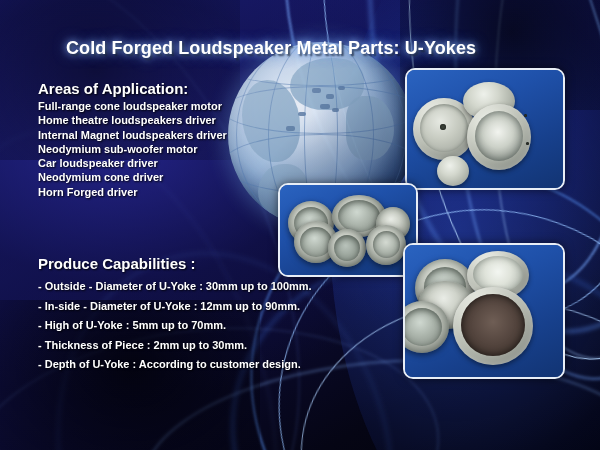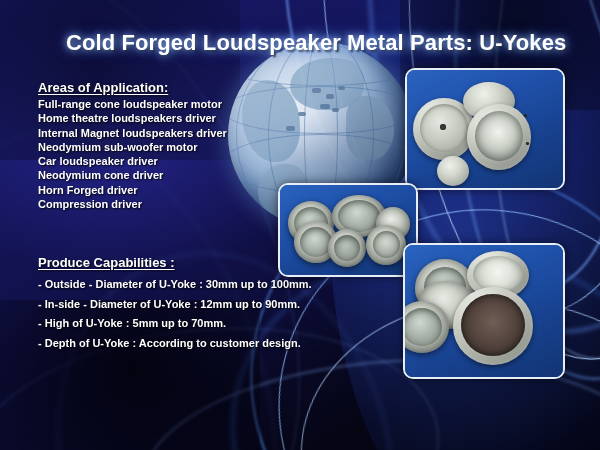--- a/index.html
+++ b/index.html
@@ -45,31 +45,31 @@
     opacity:0.85;
   }
   .globe .speck { position:absolute; background:#5f7fa6; border-radius:2px; opacity:.85;}
   .globe-shade {
     position:absolute; inset:0; border-radius:50%;
     background:linear-gradient(135deg, rgba(255,255,255,0.28) 0%, rgba(255,255,255,0) 42%, rgba(6,14,40,0.55) 100%);
   }
 
   
   .title {
-    position:absolute; left:30px; top:30px; width:540px;
-    font-size:22px; font-weight:bold; letter-spacing:0.1px;
+    position:absolute; left:30px; top:38px; width:540px;
+    font-size:18px; font-weight:bold; letter-spacing:0.1px;
     color:#ffffff; white-space:nowrap;
     text-shadow:0 0 7px rgba(150,190,255,.95), 0 0 14px rgba(90,140,240,.8), 2px 2px 2px rgba(0,0,0,.85);
     padding-left:36px;
   }
 
   
   .block { position:absolute; color:#ffffff; }
   .block .head {
-    font-size:13px; font-weight:bold; text-decoration:underline;
+    font-size:15px; font-weight:bold; 
     text-underline-offset:2px;
     text-shadow:1px 1px 2px rgba(0,0,0,.9);
     margin-bottom:2px;
   }
   .block .row {
     font-size:11px; font-weight:bold; line-height:14.3px;
     text-shadow:1px 1px 2px rgba(0,0,0,.9);
     white-space:nowrap;
   }
   #areas { left:38px; top:80px; }
@@ -185,28 +185,28 @@
 
   <div class="block" id="areas">
     <div class="head">Areas of Application:</div>
     <div class="row">Full-range cone loudspeaker motor</div>
     <div class="row">Home theatre loudspeakers driver</div>
     <div class="row">Internal Magnet loudspeakers driver</div>
     <div class="row">Neodymium sub-woofer motor</div>
     <div class="row">Car loudspeaker driver</div>
     <div class="row">Neodymium cone driver</div>
     <div class="row">Horn Forged driver</div>
-    <div class="row">Compression driver</div>
   </div>
 
   <div class="block" id="caps">
     <div class="head">Produce Capabilities :</div>
     <div class="row">- Outside - Diameter of U-Yoke : 30mm up to 100mm.</div>
     <div class="row">- In-side - Diameter of U-Yoke : 12mm up to 90mm.</div>
     <div class="row">- High of U-Yoke : 5mm up to 70mm.</div>
+    <div class="row">- Thickness of Piece : 2mm up to 30mm.</div>
     <div class="row">- Depth of U-Yoke : According to customer design.</div>
   </div>
 
   <div class="photo" style="left:405px;top:68px;width:160px;height:122px;">
     <div class="mat"></div>
 
     <div class="part ring" style="left:6px;top:28px;width:62px;height:62px;"></div>
     <div class="part" style="left:13px;top:34px;width:48px;height:48px;border-radius:50%;
         background:radial-gradient(circle at 42% 36%,#e6e9e2 0%,#c6cac0 45%,#9ba098 100%);
         box-shadow:inset 0 1px 4px rgba(40,50,44,.5);"></div>

